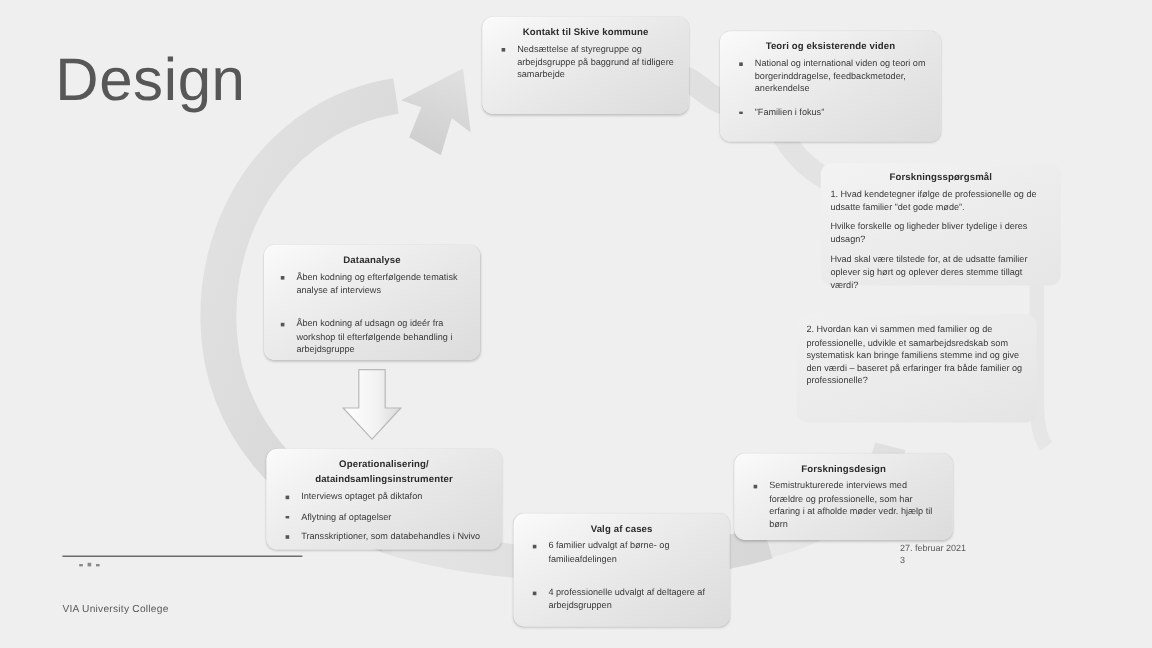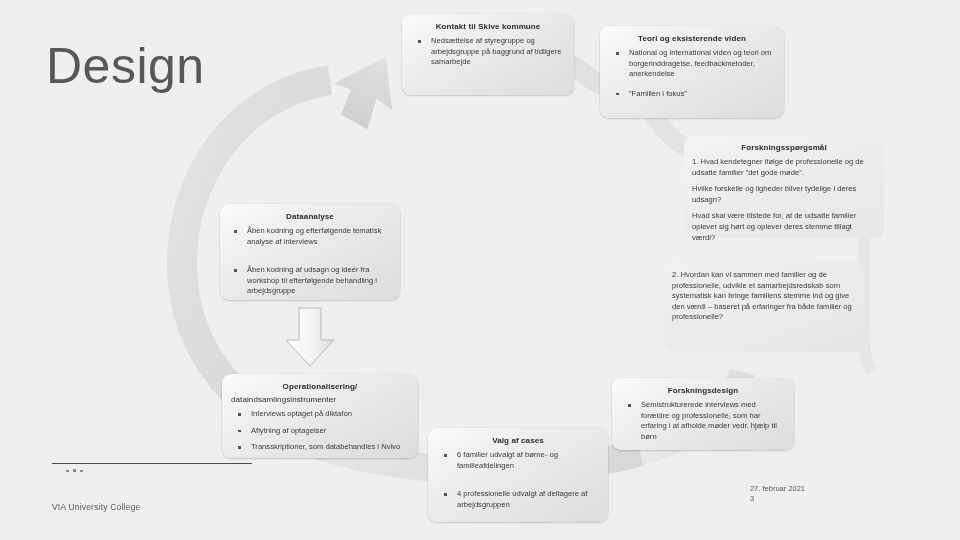--- a/index.html
+++ b/index.html
@@ -33,41 +33,41 @@
   .footer-logo{
     position:absolute;left:52px;top:468px;width:60px;height:7px;z-index:5;
   }
   .footer-text{
     position:absolute;left:52px;top:473px;
     font-size:8.5px;color:#5a5a5a;letter-spacing:0.2px;z-index:5;
     white-space:nowrap;
     margin-top:29px;
   }
   .meta{
-    position:absolute;right:155px;top:483px;text-align:left;z-index:5;
+    position:absolute;right:155px;top:451px;text-align:left;z-index:5;
   }
   .meta .date{font-size:7.5px;color:#595959;line-height:11px;white-space:nowrap;}
   .meta .pageno{font-size:7.5px;color:#595959;line-height:10px;}
 
   
   .card{
     position:absolute;z-index:3;
     border-radius:9px;
     background:linear-gradient(150deg,#fbfbfb 0%,#f2f2f2 22%,#e6e6e6 60%,#dcdcdc 100%);
     box-shadow:0 1px 2px rgba(0,0,0,.16), 0 0 0 0.5px rgba(0,0,0,.05);
     box-sizing:border-box;
     padding:7px 9px 8px 9px;
     color:#333;
   }
   .card .hd{
     text-align:center;font-weight:bold;font-size:8px;color:#2b2b2b;
     line-height:11px;margin-bottom:4px;letter-spacing:0.1px;
   }
   .card .hd2{
-    font-weight:normal;font-size:8px;color:#2b2b2b;
+    text-align:center;font-weight:bold;font-size:8px;color:#2b2b2b;
     line-height:11px;margin-bottom:4px;margin-top:-2px;letter-spacing:0.1px;
   }
   ul.bl{list-style:none;margin:0;padding:0;}
   ul.bl li{
     position:relative;padding-left:20px;
     font-size:7.6px;line-height:10.6px;color:#3a3a3a;
     margin-bottom:9px;
   }
   ul.bl li:last-child{margin-bottom:0;}
   ul.bl li:before{

